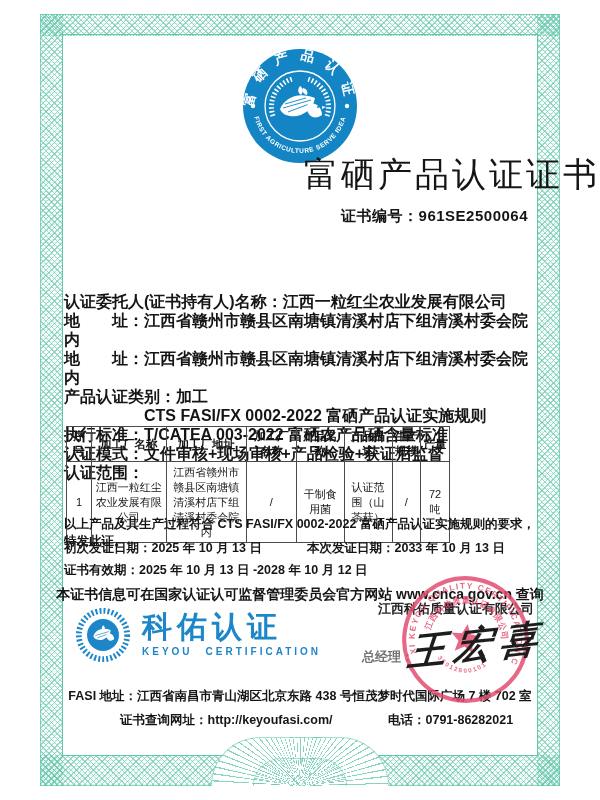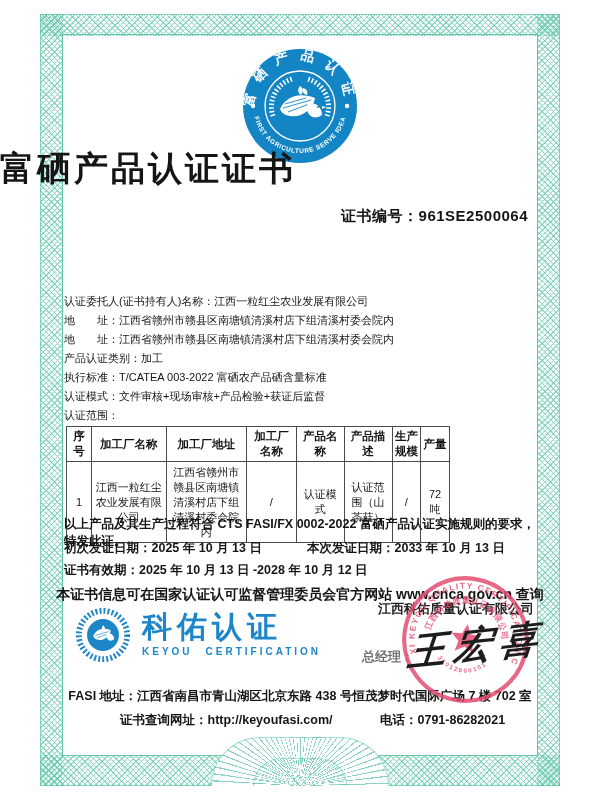--- a/index.html
+++ b/index.html
@@ -27,24 +27,24 @@
     border:1px solid rgba(98,198,170,.55);border-bottom:none;
   }
   .fan2{
     position:absolute;bottom:14px;left:50%;transform:translateX(-50%);
     width:92px;height:27px;border-radius:92px 92px 0 0;
     background-image:repeating-conic-gradient(from 255deg at 50% 100%, rgba(98,198,170,.65) 0deg 1.2deg, rgba(255,255,255,0) 1.2deg 6deg);
     border:1px solid rgba(98,198,170,.5);border-bottom:none;
   }
   
   .badge{position:absolute;top:46px;left:50%;transform:translateX(-50%);}
-  .title{position:absolute;top:146px;left:0;width:100%;text-align:left;
-    font-size:34px;font-weight:700;letter-spacing:3px;}
+  .title{position:absolute;top:152px;left:0;width:100%;text-align:right;
+    font-size:34px;font-weight:400;letter-spacing:3px;}
   .certno{position:absolute;top:207px;right:72px;font-size:15px;font-weight:800;letter-spacing:.5px;}
-  .info{position:absolute;left:64px;right:64px;top:235px;font-size:11px;font-weight:400;line-height:19px;white-space:pre-wrap;}
+  .info{position:absolute;left:64px;right:64px;top:235px;font-size:16px;font-weight:700;line-height:19px;white-space:pre-wrap;}
   .scope-table{position:absolute;left:66px;right:64px;top:426px;border-collapse:collapse;table-layout:fixed;width:384px;
     font-size:11px;font-weight:500;}
   .scope-table th,.scope-table td{border:1px solid #4a4a4a;text-align:center;vertical-align:middle;padding:2px 2px;line-height:15px;}
   .scope-table th{height:26px;font-weight:600;font-size:11.5px;}
   .scope-table td{height:76px;}
   .statement{position:absolute;left:64px;right:58px;top:516px;font-size:12.5px;font-weight:700;}
   .dates1{position:absolute;left:64px;top:540px;font-size:12.5px;font-weight:700;}
   .dates1 .d2{position:absolute;left:243px;top:0;white-space:nowrap;}
   .dates2{position:absolute;left:64px;top:562px;font-size:12.5px;font-weight:700;}
   .note{position:absolute;left:0;width:100%;top:586px;text-align:center;font-size:14px;font-weight:700;}
@@ -52,21 +52,21 @@
   .logotype .cn{font-size:30px;font-weight:800;letter-spacing:5px;color:#1d86c8;line-height:32px;}
   .logotype .en{font-size:10px;font-weight:700;letter-spacing:3px;color:#1d86c8;margin-top:2px;}
   .company{position:absolute;left:378px;top:600px;font-size:13px;font-weight:600;color:#222;z-index:0;}
   .manager{position:absolute;left:362px;top:648px;font-size:13px;font-weight:600;color:#737373;z-index:0;}
   .signature{position:absolute;left:408px;top:620px;font-size:38px;font-weight:800;color:#1d1d1d;
     transform:rotate(-6deg) skewX(-12deg);letter-spacing:8px;z-index:3;font-family:"DejaVu Serif","Liberation Serif",serif;font-style:italic;}
   .seal{position:absolute;left:398px;top:572px;z-index:2;opacity:.83;transform:rotate(8deg);}
   .fasi{position:absolute;left:0;width:100%;top:688px;text-align:center;font-size:12.5px;font-weight:600;}
   .bottomline{position:absolute;left:0;width:100%;top:712px;font-size:12.5px;font-weight:600;}
   .bottomline .url{position:absolute;left:120px;top:0;white-space:nowrap;}
-  .bottomline .tel{position:absolute;left:380px;top:0;white-space:nowrap;}
+  .bottomline .tel{position:absolute;left:388px;top:0;white-space:nowrap;}
 </style>
 </head>
 <body>
 
 <div class="page">
 
   <div class="bstrip top"></div>
   <div class="bstrip bottom"></div>
   <div class="bstrip left"></div>
   <div class="bstrip right"></div>
@@ -101,21 +101,21 @@
       <path d="M82 60 l 4 1 l -4 2 z" fill="#ffffff"></path>
     </g>
   </svg>
 
   <div class="title">富硒产品认证证书</div>
 
   <div class="certno"><span>证书编号：</span><span>961SE2500064</span></div>
 
   <div class="info">
     
-  <div>认证委托人(证书持有人)名称：江西一粒红尘农业发展有限公司</div><div>地　　址：江西省赣州市赣县区南塘镇清溪村店下组清溪村委会院内</div><div>地　　址：江西省赣州市赣县区南塘镇清溪村店下组清溪村委会院内</div><div>产品认证类别：加工</div><div>执行标准：T/CATEA 003-2022 富硒农产品硒含量标准</div><div>认证模式：文件审核+现场审核+产品检验+获证后监督</div><div>认证范围：</div></div>
+  <div>认证委托人(证书持有人)名称：江西一粒红尘农业发展有限公司</div><div>地　　址：江西省赣州市赣县区南塘镇清溪村店下组清溪村委会院内</div><div>地　　址：江西省赣州市赣县区南塘镇清溪村店下组清溪村委会院内</div><div>产品认证类别：加工</div><div>　　　　　CTS FASI/FX 0002-2022 富硒产品认证实施规则</div><div>执行标准：T/CATEA 003-2022 富硒农产品硒含量标准</div><div>认证模式：文件审核+现场审核+产品检验+获证后监督</div><div>认证范围：</div></div>
 
   <table class="scope-table">
     <colgroup>
       <col style="width:6.5%">
         <col style="width:19.5%">
         <col style="width:21%">
         <col style="width:13%">
       <col style="width:12.5%">
         <col style="width:12.5%">
         <col style="width:7.5%">
@@ -134,21 +134,21 @@
           <th>产量</th>
         </tr>
     </thead>
     <tbody>
       <tr>
 
       <td>1</td>
           <td>江西一粒红尘农业发展有限公司</td>
           <td>江西省赣州市赣县区南塘镇清溪村店下组清溪村委会院内</td>
           <td>/</td>
-          <td>认证模式</td>
+          <td>干制食用菌</td>
           <td>认证范围（山茶菇）</td>
           <td>/</td>
           <td>72 吨</td>
         </tr>
     </tbody>
   </table>
 
   <div class="statement">以上产品及其生产过程符合 CTS FASI/FX 0002-2022 富硒产品认证实施规则的要求，特发此证。</div>
   <div class="dates1">
     <span>初次发证日期：2025 年 10 月 13 日</span>

